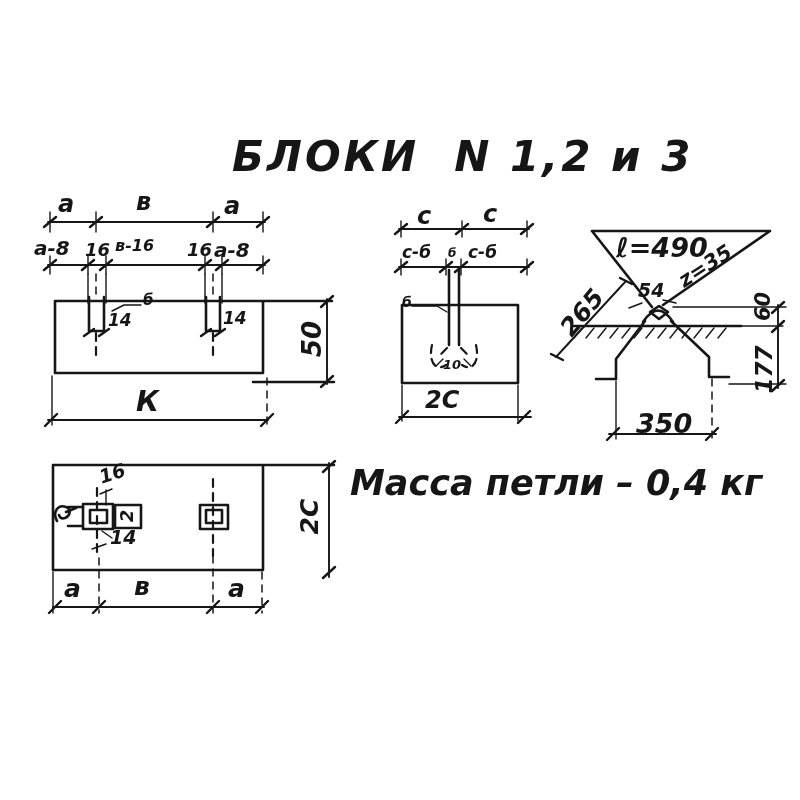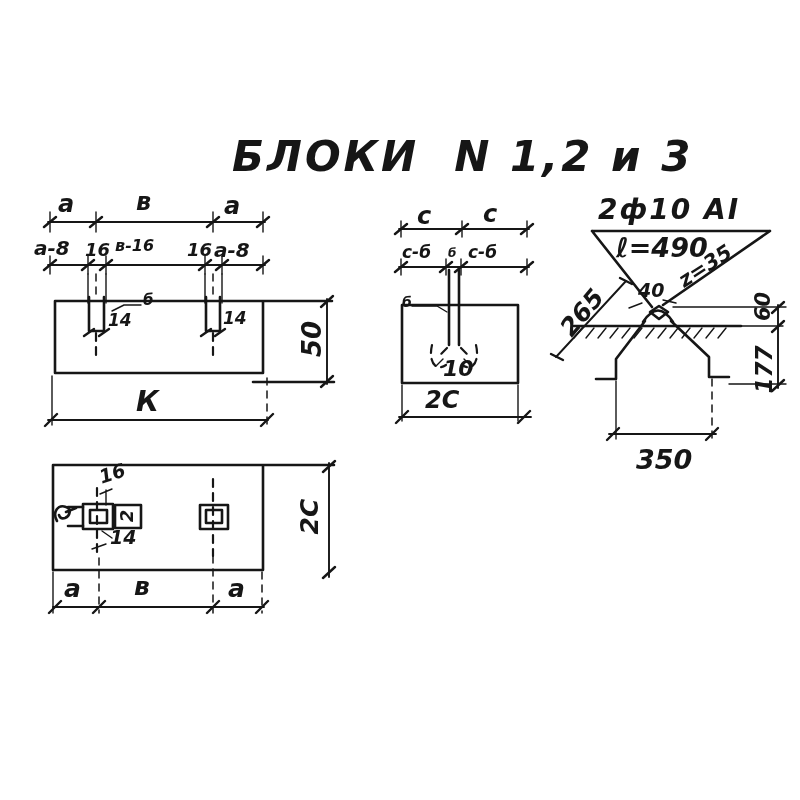--- a/index.html
+++ b/index.html
@@ -111,20 +111,21 @@
       <path class="tick" d="M49,613 L61,601 M93,613 L105,601 M207,613 L219,601 M256,613 L268,601"></path>
     </g>
 
     <g>
       <path class="dim" d="M792,287 H800 M792,325 H800 M792,353 H800 M790,397 H800 M790,489 H800 M790,497 H800 M790,505 H800"></path>
     </g>
   </svg>
 
   <span class="lbl title" style="left:232px;top:136px;font-size:42px;">БЛОКИ  N 1,2 и 3</span>
 
+  <span class="lbl" style="left:350px;top:466px;font-size:35px;">Масса петли – 0,4 кг</span>
 
   <span class="lbl" style="left:58px;top:192px;font-size:24px;">а</span>
   <span class="lbl" style="left:136px;top:190px;font-size:24px;">в</span>
   <span class="lbl" style="left:224px;top:194px;font-size:24px;">а</span>
   <span class="lbl" style="left:34px;top:238px;font-size:20px;">а-8</span>
   <span class="lbl" style="left:85px;top:241px;font-size:18px;">16</span>
   <span class="lbl" style="left:115px;top:238px;font-size:16px;">в-16</span>
   <span class="lbl" style="left:187px;top:241px;font-size:18px;">16</span>
   <span class="lbl" style="left:214px;top:240px;font-size:20px;">а-8</span>
   <span class="lbl" style="left:143px;top:293px;font-size:15px;">б</span>
@@ -132,31 +133,30 @@
   <span class="lbl" style="left:223px;top:310px;font-size:17px;">14</span>
   <span class="lbl r90" style="left:294px;top:326px;font-size:26px;">50</span>
   <span class="lbl" style="left:136px;top:388px;font-size:28px;">К</span>
 
   <span class="lbl" style="left:417px;top:204px;font-size:24px;">с</span>
   <span class="lbl" style="left:483px;top:202px;font-size:24px;">с</span>
   <span class="lbl" style="left:402px;top:244px;font-size:17px;">с-б</span>
   <span class="lbl" style="left:448px;top:247px;font-size:12px;">б</span>
   <span class="lbl" style="left:468px;top:244px;font-size:17px;">с-б</span>
   <span class="lbl" style="left:402px;top:295px;font-size:14px;">б</span>
-  <span class="lbl" style="left:443px;top:358px;font-size:22px;">10</span>
+  <span class="lbl" style="left:443px;top:358px;font-size:13px;">10</span>
   <span class="lbl" style="left:425px;top:388px;font-size:24px;">2С</span>
 
-  <span class="lbl" style="left:598px;top:196px;font-size:28px;letter-spacing:2px;">2ф10 АI</span>
   <span class="lbl" style="left:616px;top:234px;font-size:27px;">ℓ=490</span>
   <span class="lbl r33" style="left:676px;top:256px;font-size:21px;">z=35</span>
-  <span class="lbl" style="left:638px;top:281px;font-size:19px;">40</span>
+  <span class="lbl" style="left:638px;top:281px;font-size:19px;">54</span>
   <span class="lbl r50" style="left:556px;top:300px;font-size:25px;">265</span>
   <span class="lbl r90" style="left:749px;top:296px;font-size:21px;">60</span>
   <span class="lbl r90" style="left:740px;top:358px;font-size:23px;">177</span>
-  <span class="lbl" style="left:636px;top:410px;font-size:27px;margin-top:36px;">350</span>
+  <span class="lbl" style="left:636px;top:410px;font-size:27px;">350</span>
 
   <span class="lbl r18" style="left:99px;top:464px;font-size:19px;">16</span>
   <span class="lbl r90" style="left:121px;top:507px;font-size:18px;">2</span>
   <span class="lbl" style="left:110px;top:528px;font-size:19px;">14</span>
   <span class="lbl r90" style="left:292px;top:504px;font-size:25px;">2С</span>
   <span class="lbl" style="left:64px;top:576px;font-size:25px;">а</span>
   <span class="lbl" style="left:134px;top:574px;font-size:25px;">в</span>
   <span class="lbl" style="left:228px;top:576px;font-size:25px;">а</span>
 
 </div>

